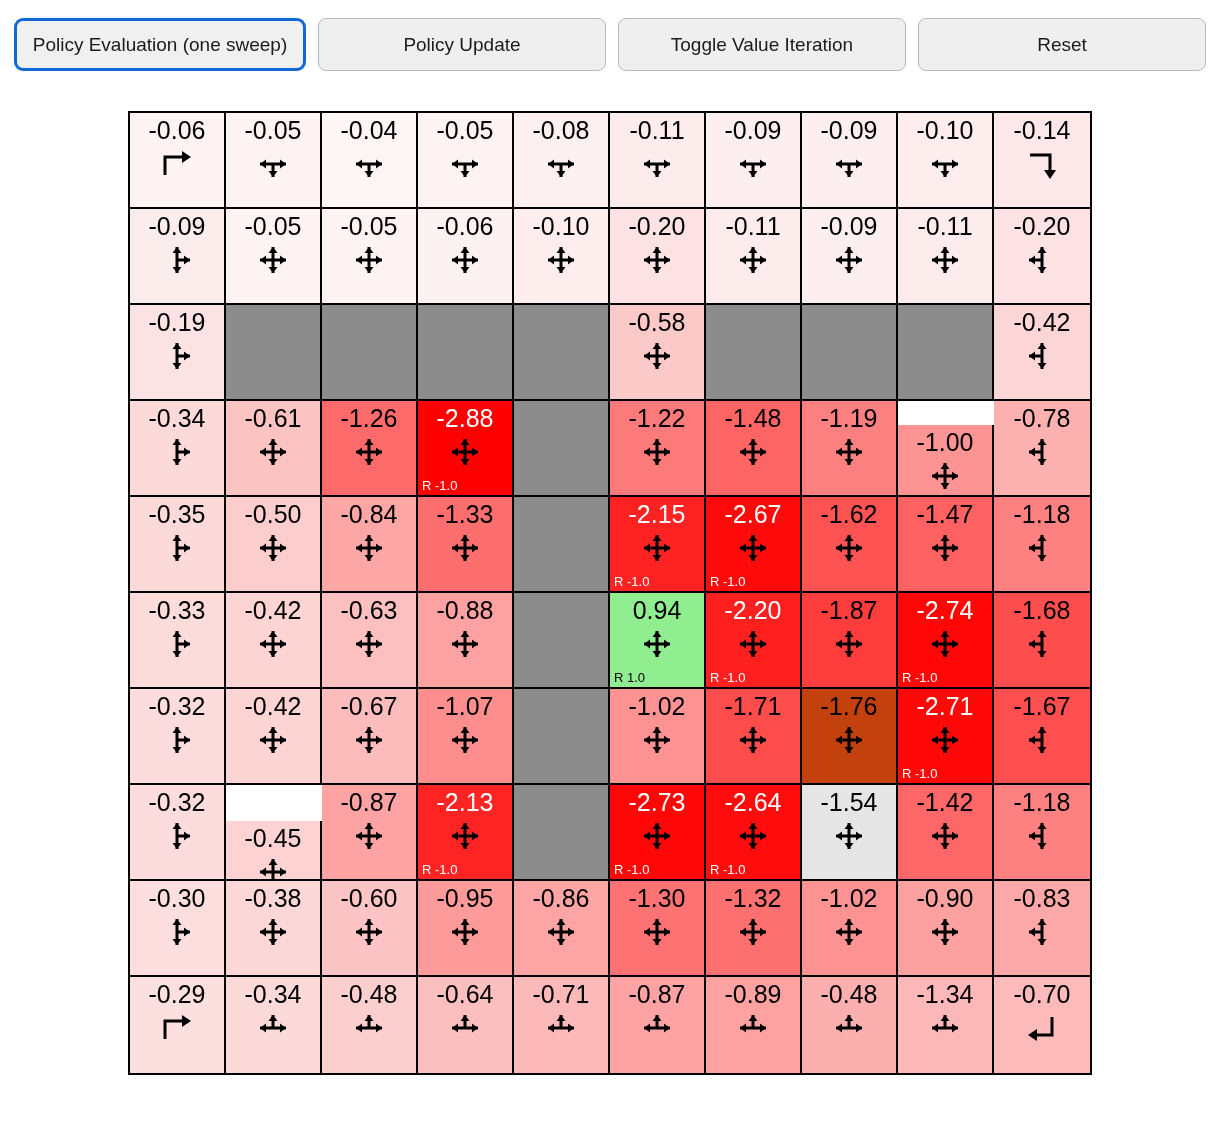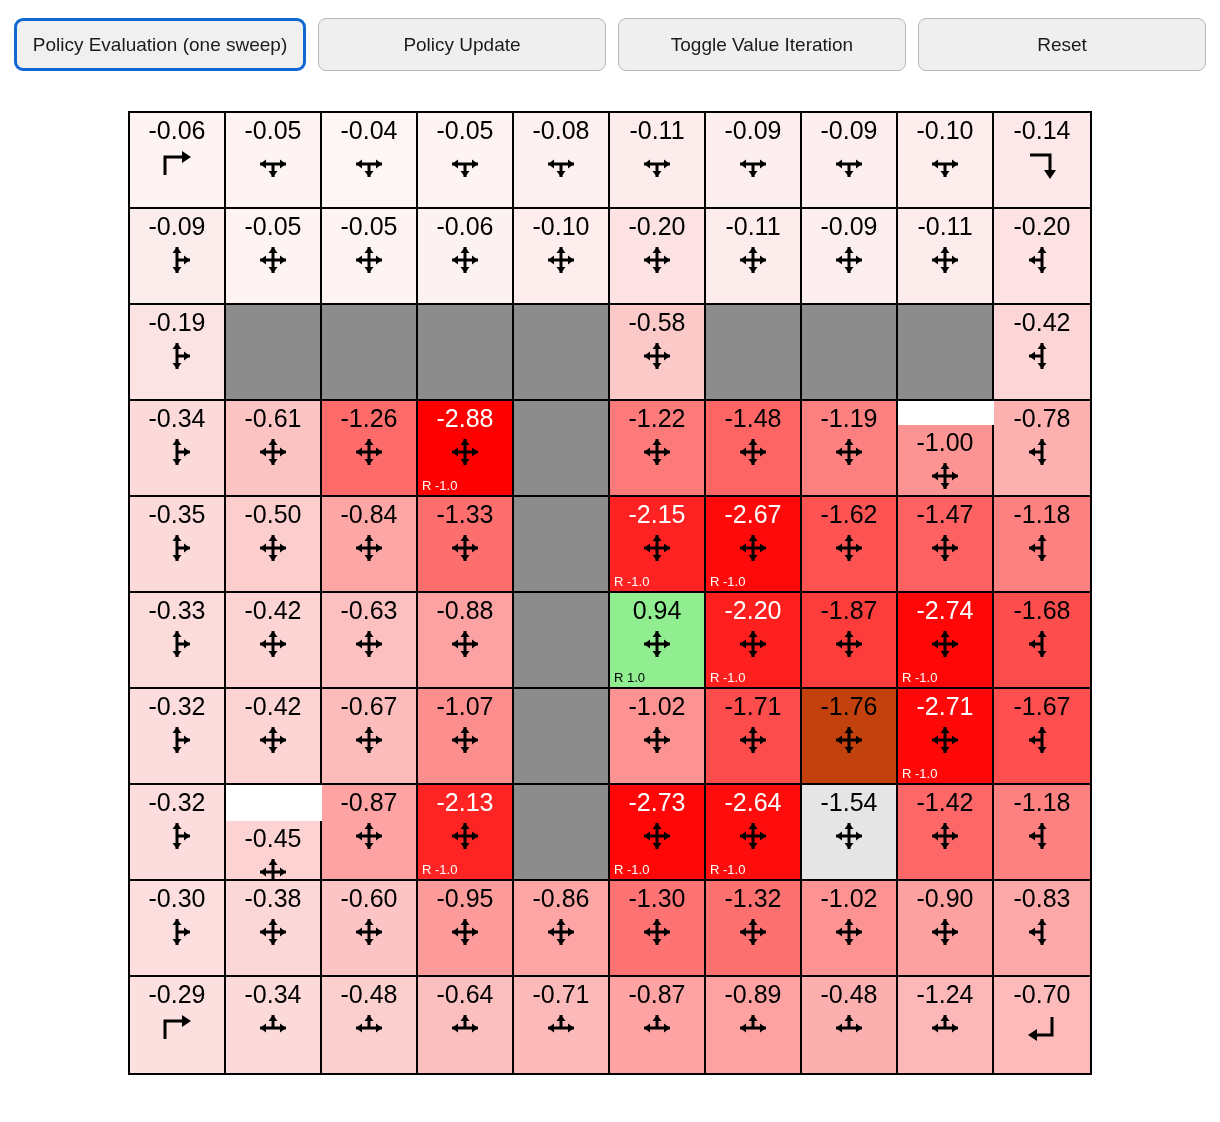--- a/index.html
+++ b/index.html
@@ -1346,21 +1346,21 @@
             <line x1="20" y1="17" x2="20" y2="4" stroke="#000" stroke-width="3"></line>
             <path d="M20 4 L24.5 10 L15.5 10 Z" fill="#000"></path>
             <line x1="20" y1="17" x2="7" y2="17" stroke="#000" stroke-width="3"></line>
             <path d="M7 17 L13 12.5 L13 21.5 Z" fill="#000"></path>
             <line x1="20" y1="17" x2="33" y2="17" stroke="#000" stroke-width="3"></line>
             <path d="M33 17 L27 21.5 L27 12.5 Z" fill="#000"></path>
           </svg>
         </div>
       </div>
       <div class="cell last-row" style="background: rgb(252, 184, 184);">
-        <div class="val">-1.24</div>
+        <div class="val">-1.34</div>
         <div class="arrows">
           <svg class="arrowset" width="40" height="34" viewBox="0 0 40 34">
             <line x1="20" y1="17" x2="20" y2="4" stroke="#000" stroke-width="3"></line>
             <path d="M20 4 L24.5 10 L15.5 10 Z" fill="#000"></path>
             <line x1="20" y1="17" x2="7" y2="17" stroke="#000" stroke-width="3"></line>
             <path d="M7 17 L13 12.5 L13 21.5 Z" fill="#000"></path>
             <line x1="20" y1="17" x2="33" y2="17" stroke="#000" stroke-width="3"></line>
             <path d="M33 17 L27 21.5 L27 12.5 Z" fill="#000"></path>
           </svg>
         </div>

